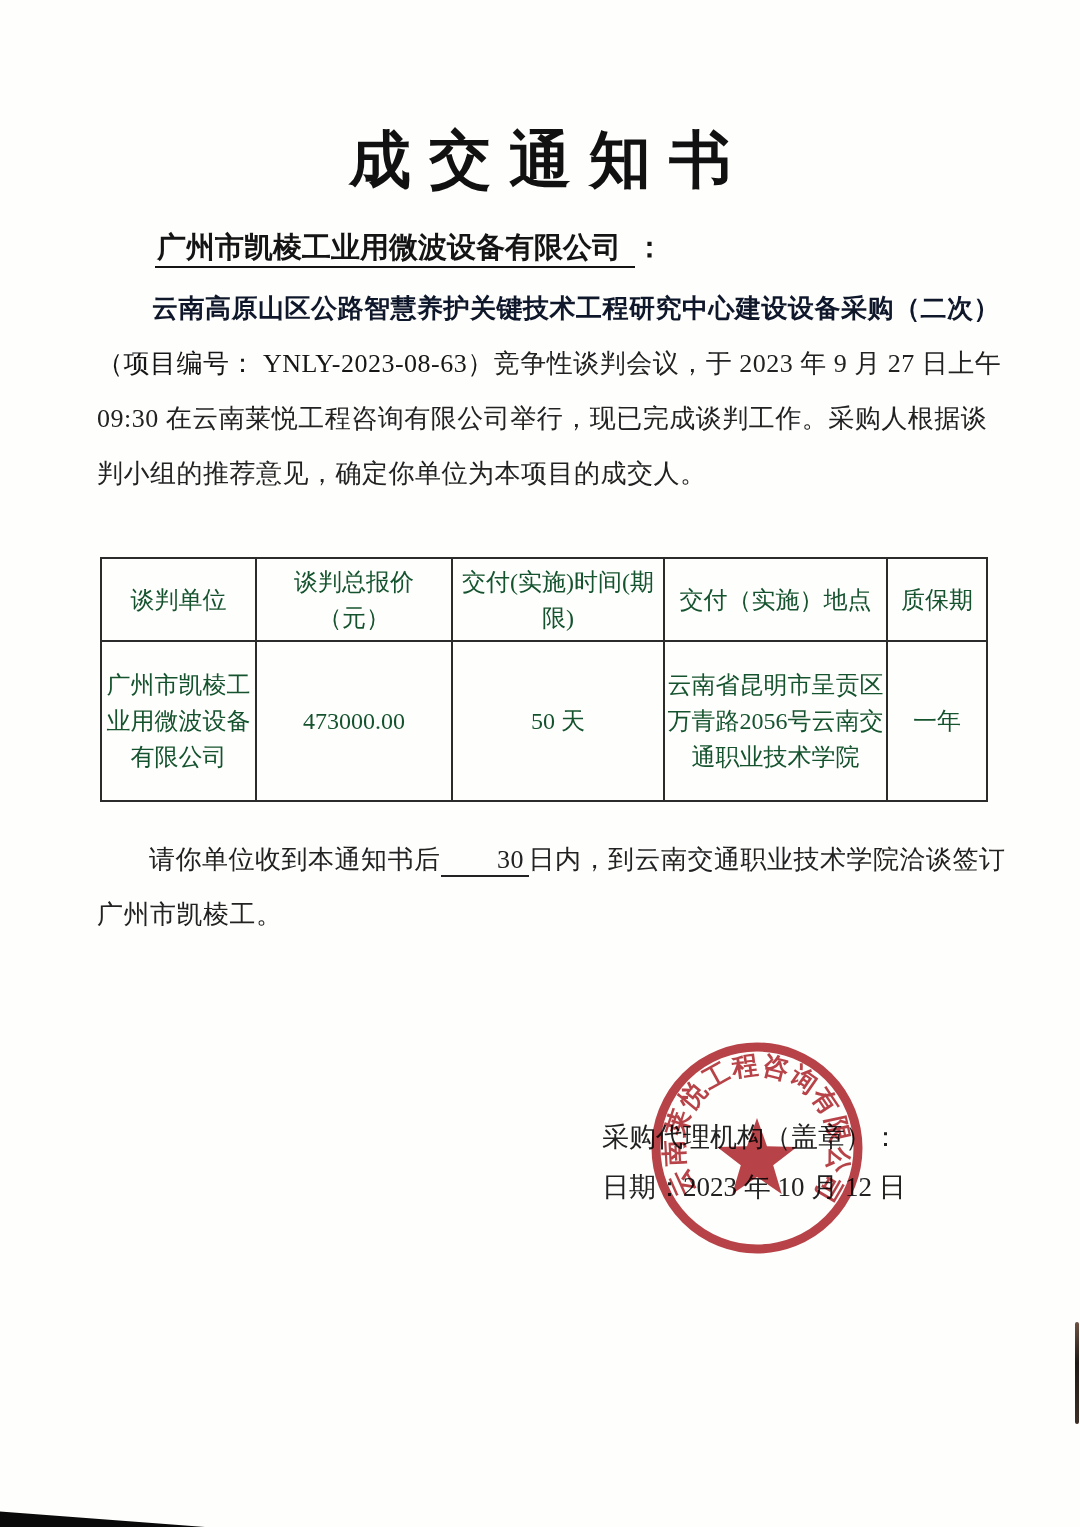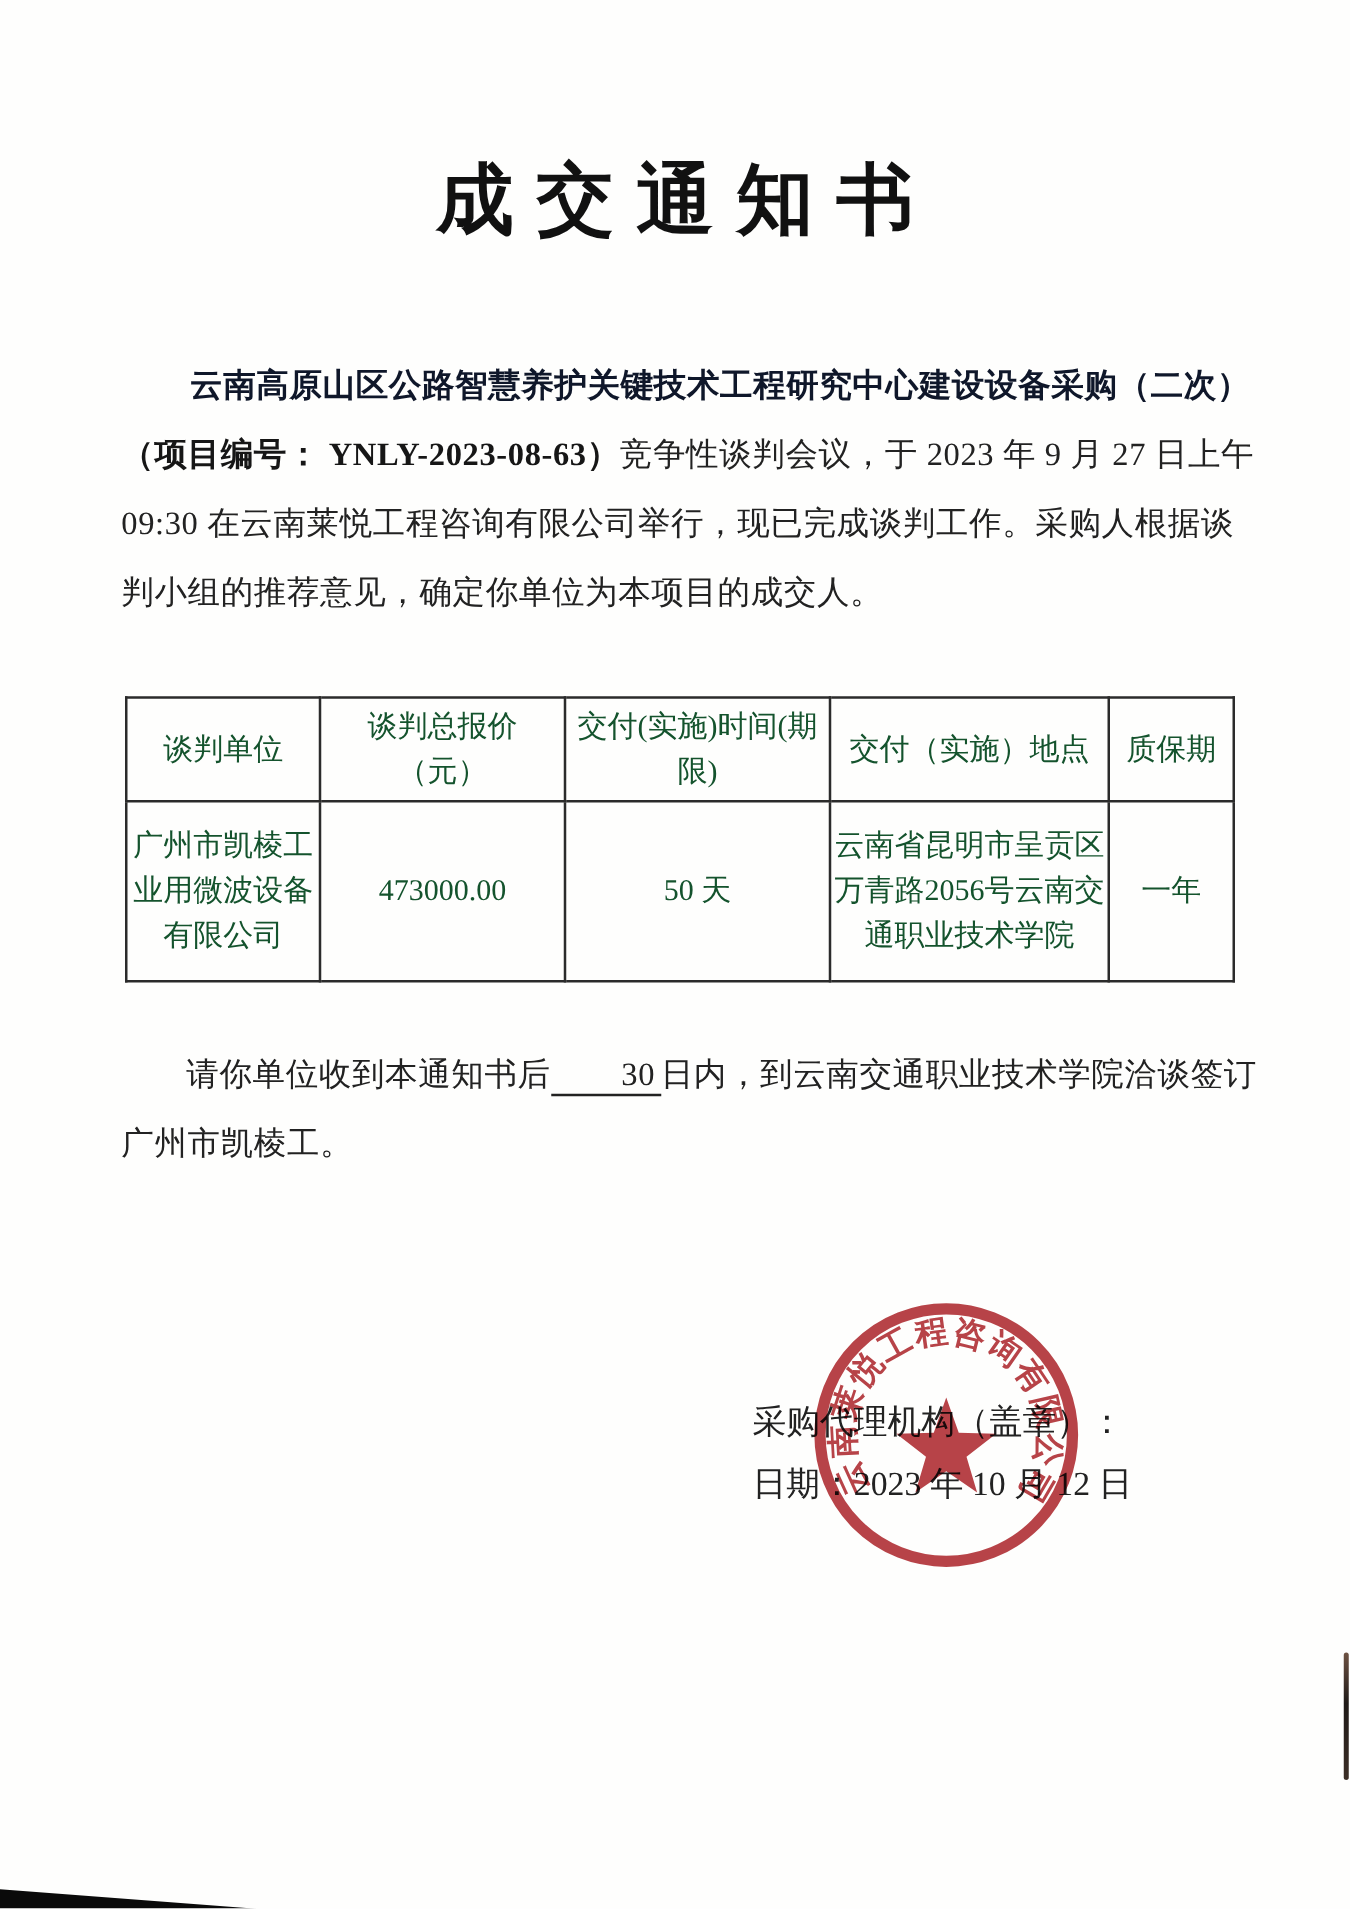--- a/index.html
+++ b/index.html
@@ -52,21 +52,21 @@
     width: 880px;
     font-size: 26px;
     color: #222;
   }
   .body-line {
     line-height: 55px;
     white-space: nowrap;
     letter-spacing: 0.5px;
   }
   .body-line.bold { font-weight: 700; color: #0f172a; }
-  .body-line .bold-frag { font-weight: 700; color: #161616; }
+  .body-line .bold-frag { font-weight: 400; color: #161616; }
   .body-line.indent { text-indent: 55px; }
 
   
   .award-table {
     position: absolute;
     top: 557px;
     left: 100px;
     width: 886px;
     border-collapse: collapse;
     table-layout: fixed;
@@ -76,21 +76,21 @@
   .award-table td, .award-table th {
     border: 2px solid #2b2b2b;
     text-align: center;
     vertical-align: middle;
     white-space: pre-line;
     font-weight: 400;
     padding: 2px 2px;
     line-height: 36px;
   }
   .award-table tr.header-row td { height: 83px; }
-  .award-table tr.data-row td { height: 144px; margin-left: 36px; }
+  .award-table tr.data-row td { height: 160px; margin-left: 36px; }
 
   
   .notice-para {
     position: absolute;
     top: 832px;
     left: 97px;
     width: 880px;
     font-size: 26px;
     color: #222;
   }
@@ -147,20 +147,23 @@
     border-radius: 2px;
   }
 </style>
 </head>
 <body>
 
 <div class="page">
 
   <h1 class="doc-title">成交通知书</h1>
 
+  <div class="addressee">
+    <span class="underlined">广州市凯棱工业用微波设备有限公司</span><span>：</span>
+  </div>
 
   <div class="body-para">
     <div class="body-line bold indent">云南高原山区公路智慧养护关键技术工程研究中心建设设备采购（二次）</div>
     <div class="body-line"><span class="bold-frag">（项目编号： YNLY-2023-08-63）</span><span>竞争性谈判会议，于 2023 年 9 月 27 日上午</span></div>
     <div class="body-line">09:30 在云南莱悦工程咨询有限公司举行，现已完成谈判工作。采购人根据谈</div>
     <div class="body-line">判小组的推荐意见，确定你单位为本项目的成交人。</div>
   </div>
 
   <table class="award-table">
     <colgroup>

